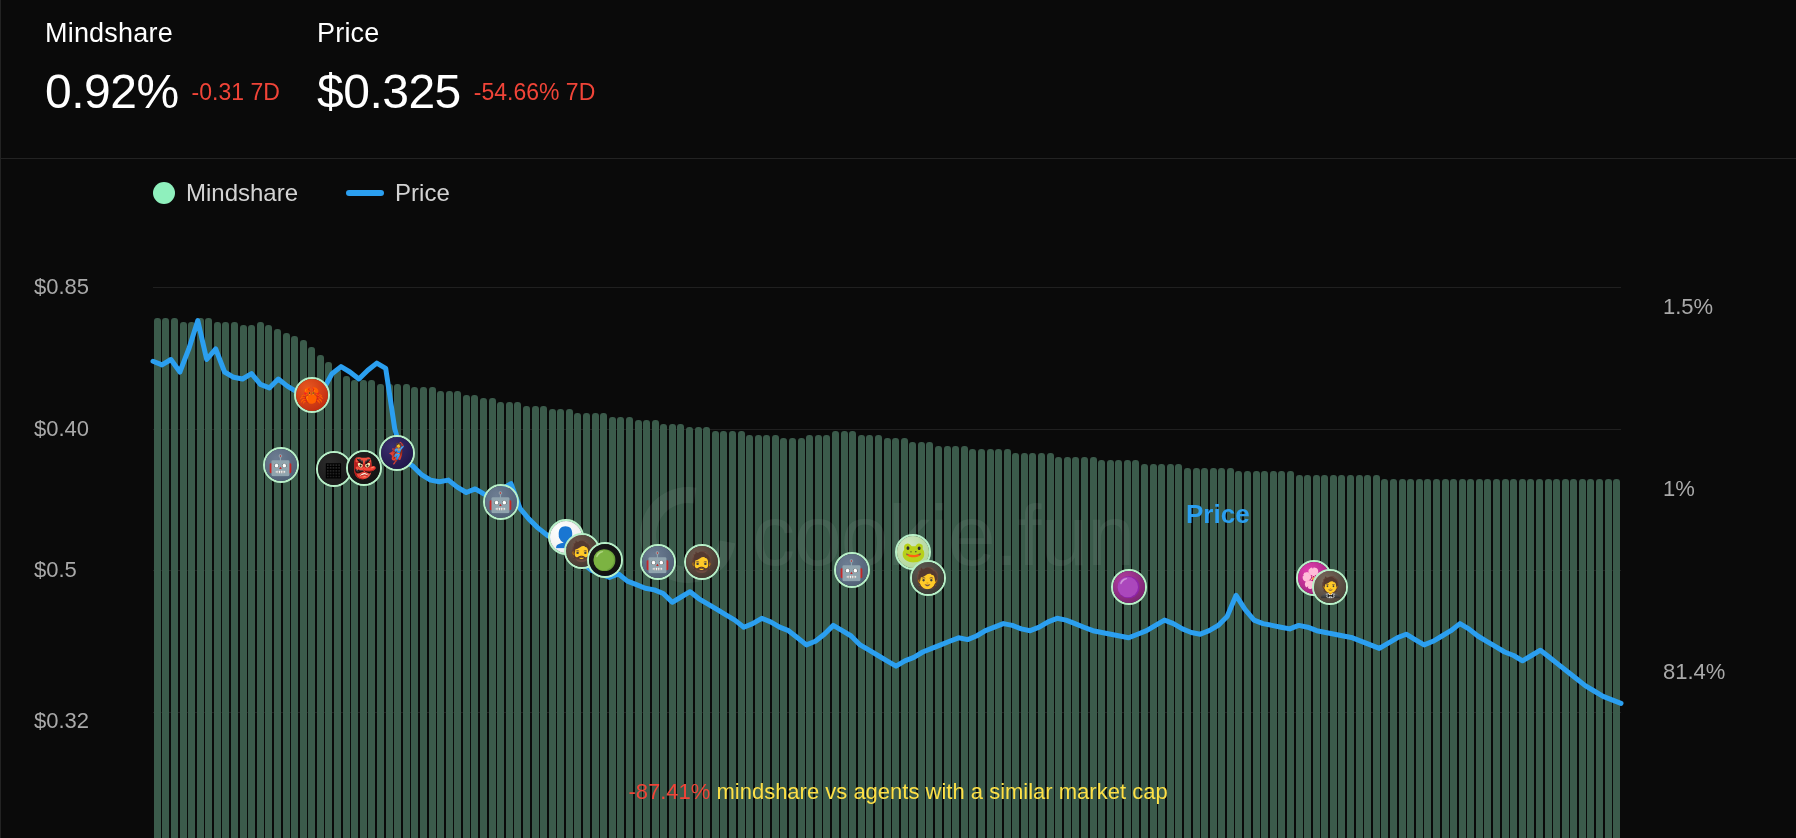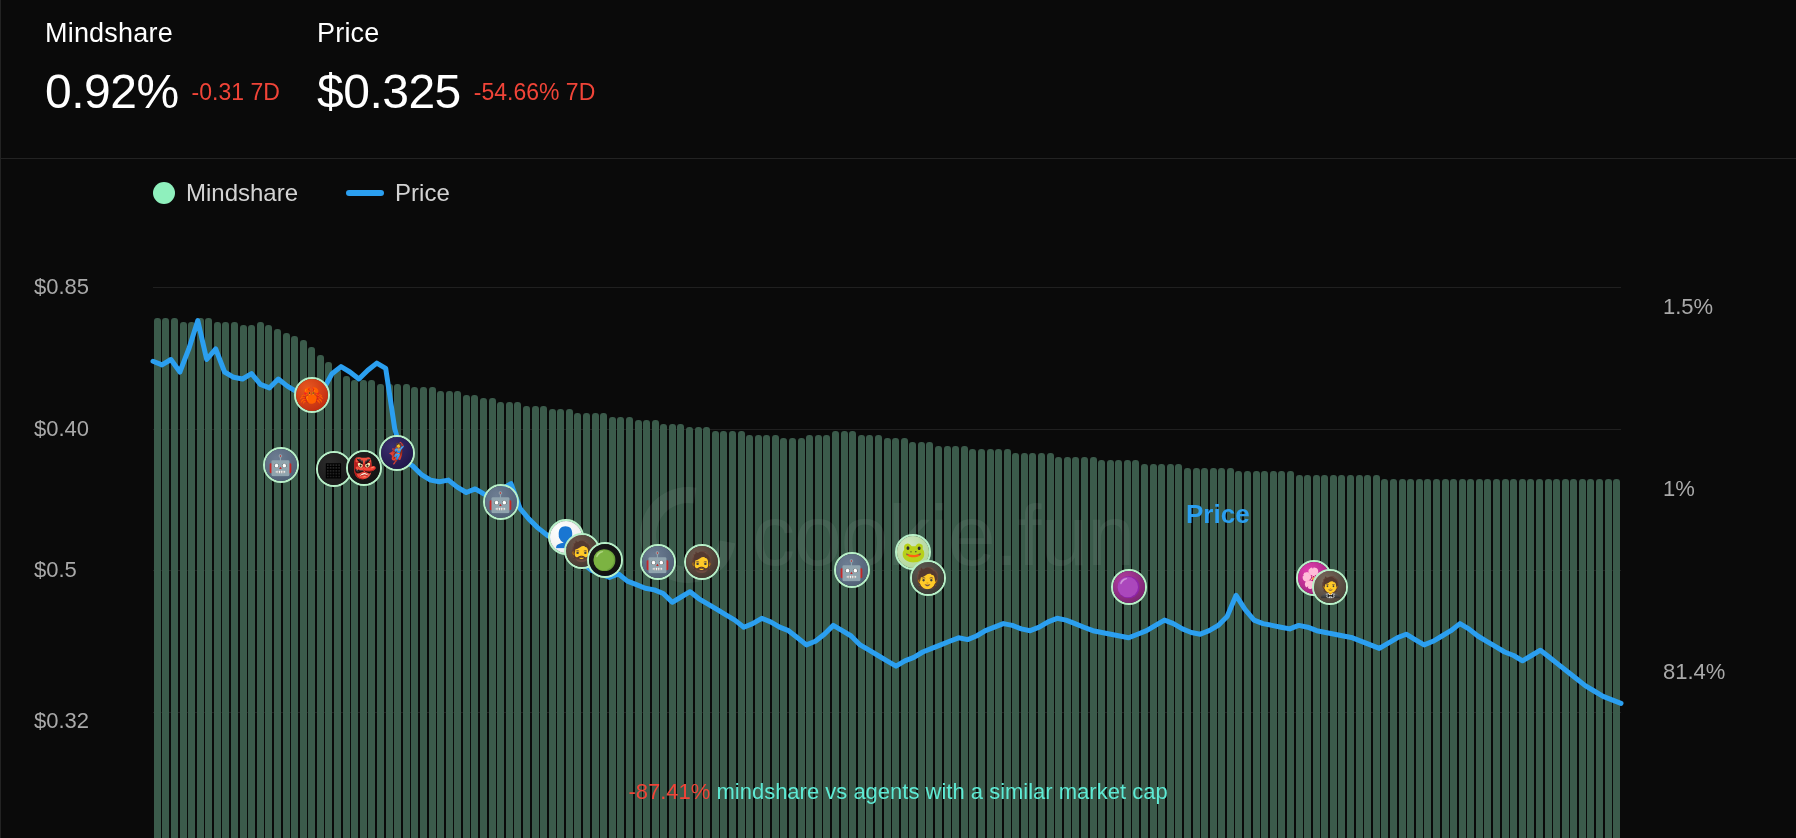--- a/index.html
+++ b/index.html
@@ -59,21 +59,21 @@
   
   .avatar{position:absolute;width:36px;height:36px;border-radius:50%;
           border:2px solid #b8f0c8;box-sizing:border-box;overflow:hidden;
           cursor:pointer;background:#1b1b1b;}
   .avatar .ai{width:100%;height:100%;display:block;}
 
   
   #footer{position:absolute;left:0;top:780px;width:1796px;text-align:center;
           font-size:22px;line-height:24px;color:#a9a9a9;}
   #footer .pct{color:#f04438;}
-  #footer .txt{color:#5eead4;}
+  #footer .txt{color:#fde047;}
 </style>
 </head>
 <body>
 
 <div id="app">
 
   <div id="stats">
 
     <div class="stat" id="stat-mindshare">
       <div class="stat-label">Mindshare</div>

